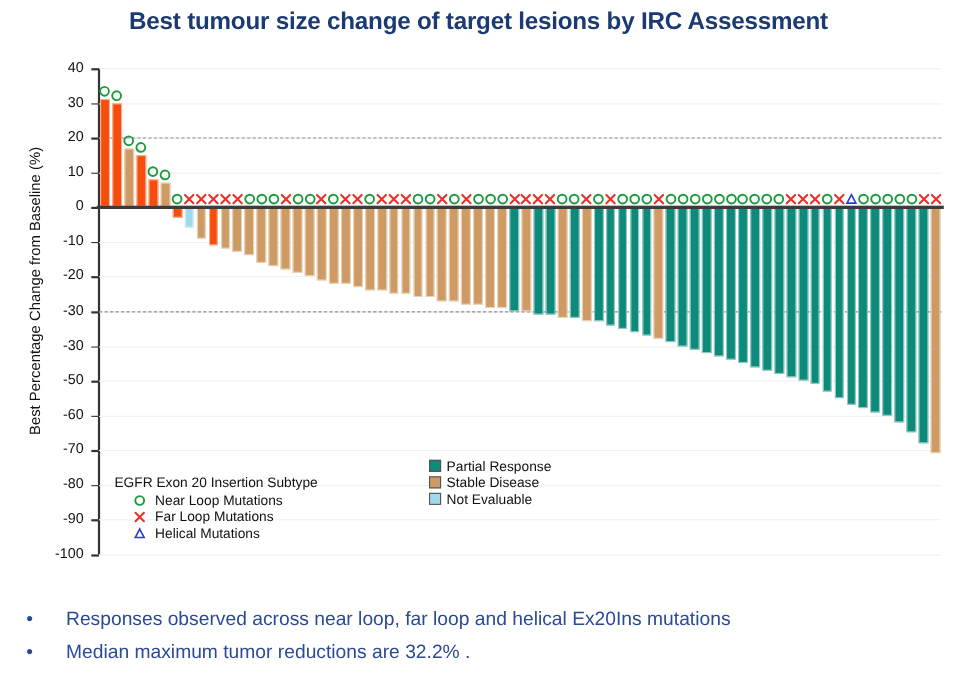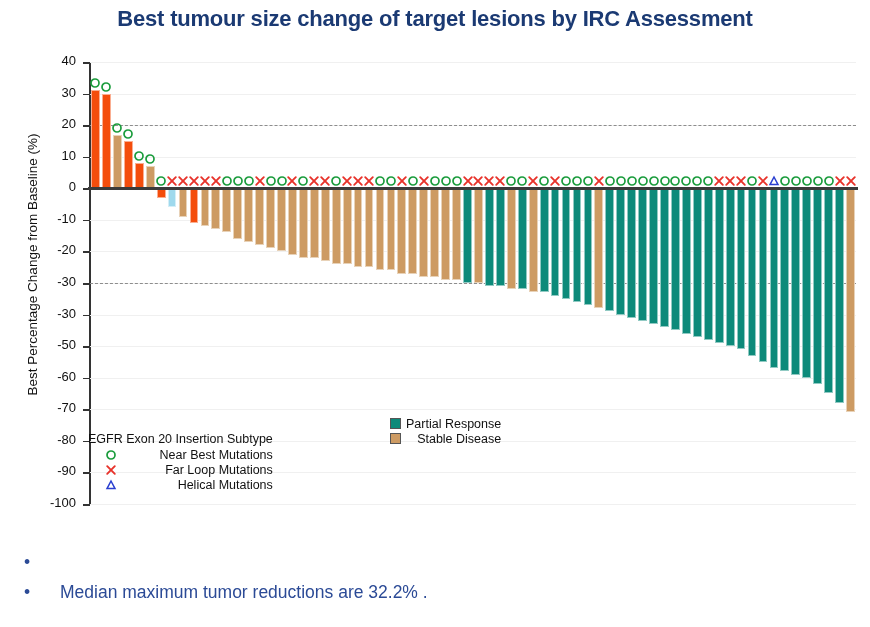--- a/index.html
+++ b/index.html
@@ -71,24 +71,24 @@
     line-height:12px;
     font-weight:bold;
     pointer-events:none;
   }
   .mk svg{display:block;}
   
   .legend{
     position:absolute;
     font-size:12.5px;color:#111;
   }
-  #legend-subtype{left:88px;top:432px;}
+  #legend-subtype{left:104px;top:432px;}
   #legend-response{left:378px;top:416px;}
   .legend-title{font-size:12.5px;color:#111;margin-bottom:1px;white-space:nowrap;}
-  .legend-row{display:flex;align-items:center;height:15px;white-space:nowrap;justify-content:space-between;}
+  .legend-row{display:flex;align-items:center;height:15px;white-space:nowrap;}
   .legend-row .sym{
     width:22px;display:flex;align-items:center;justify-content:center;
     margin-left:12px;margin-right:3px;
   }
   .legend-row .swatch{
     width:11px;height:11px;border:1px solid #555;box-sizing:border-box;
     margin-left:12px;margin-right:5px;flex:none;
   }
   #bullets{
     position:absolute;left:0;top:552px;width:870px;
@@ -614,21 +614,21 @@
 
 <div class="legend" id="legend-subtype">
   <div class="legend-title">EGFR Exon 20 Insertion Subtype</div>
   <div id="legend-subtype-items">
       <div class="legend-row">
         <span class="sym">
           <svg width="12" height="12" viewBox="0 0 12 12">
             <circle cx="6" cy="6" r="4" fill="none" stroke="#1a9c3c" stroke-width="1.7"></circle>
           </svg>
         </span>
-        <span>Near Best Mutations</span>
+        <span>Near Loop Mutations</span>
       </div>
       <div class="legend-row">
         <span class="sym">
           <svg width="12" height="12" viewBox="0 0 12 12">
             <path d="M2.2 2.2 L9.8 9.8 M9.8 2.2 L2.2 9.8" stroke="#e8322a" stroke-width="1.9" stroke-linecap="round"></path>
           </svg>
         </span>
         <span>Far Loop Mutations</span>
       </div>
       <div class="legend-row">
@@ -645,24 +645,29 @@
 <div class="legend" id="legend-response">
   <div id="legend-response-items">
       <div class="legend-row">
         <span class="swatch" style="background: rgb(13, 138, 122);"></span>
         <span>Partial Response</span>
       </div>
       <div class="legend-row">
         <span class="swatch" style="background: rgb(205, 155, 99);"></span>
         <span>Stable Disease</span>
       </div>
+      <div class="legend-row">
+        <span class="swatch" style="background: rgb(159, 217, 237);"></span>
+        <span>Not Evaluable</span>
+      </div>
     </div>
 </div>
 
 <div id="bullets">
     <div class="bullet">
       <span class="dot">•</span>
+      <span class="txt">Responses observed across near loop, far loop and helical Ex20Ins mutations</span>
     </div>
     <div class="bullet">
       <span class="dot">•</span>
       <span class="txt">Median maximum tumor reductions are 32.2% .</span>
     </div>
   </div>
 
 </body></html>

